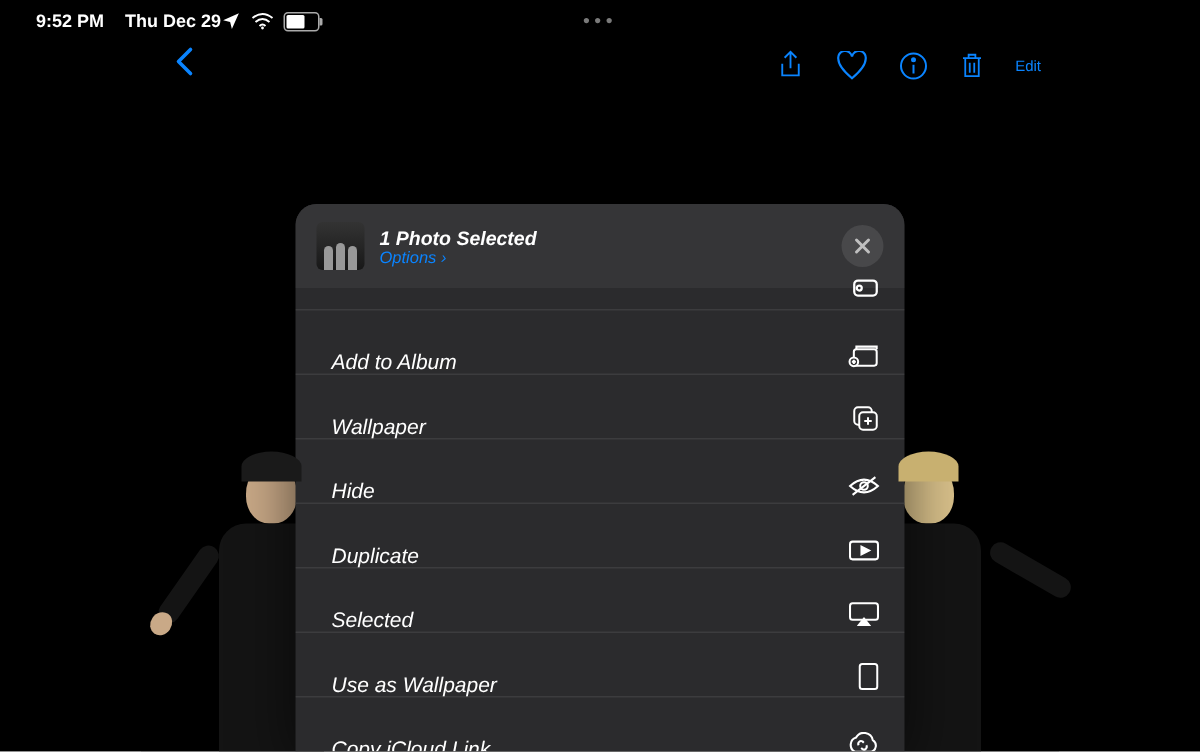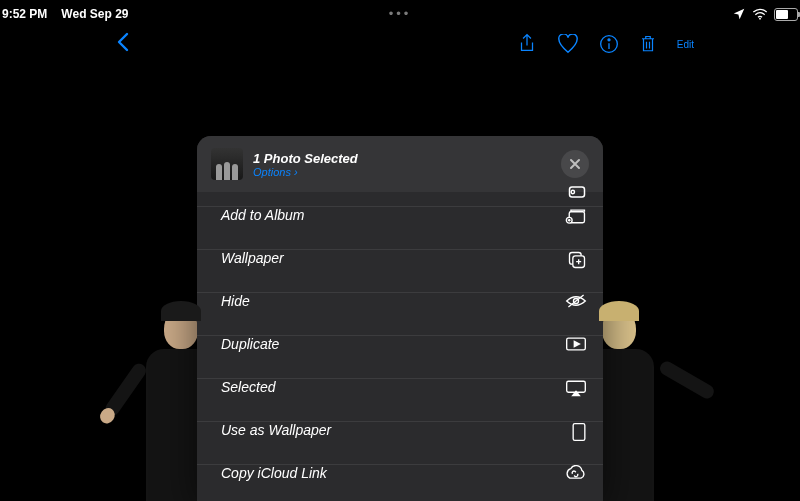--- a/index.html
+++ b/index.html
@@ -1,17 +1,17 @@
 <!DOCTYPE html>
 <html><head>
 <meta charset="utf-8">
 <style>
   html,body{margin:0;padding:0;background:#fff;font-family:-apple-system,Helvetica,Arial,sans-serif;}
   .device{width:800px;height:501px;background:#000;position:relative;overflow:hidden;}
-  .statusbar{position:absolute;top:0;left:0;right:0;height:20px;color:#fff;font-size:12px;display:flex;align-items:center;padding:4px 2px 0;justify-content:space-between;}
+  .statusbar{position:absolute;top:0;left:0;right:0;height:20px;color:#fff;font-size:12px;display:flex;align-items:center;padding:4px 24px 0;}
   .sb-left{font-weight:600;display:flex;gap:14px;}
   .sb-center{position:absolute;left:50%;transform:translateX(-50%);top:6px;color:#7a7a7a;font-size:13px;letter-spacing:3px;}
   .sb-right{display:flex;gap:6px;align-items:center;}
   .nav{position:absolute;top:24px;left:0;right:0;height:40px;display:flex;align-items:center;}
   .back{color:#0a84ff;font-size:24px;margin-left:116px;}
   .nav-title{position:absolute;left:50%;transform:translateX(-50%);text-align:center;color:#bcbcbc;font-size:13px;line-height:15px;}
   .nav-sub{color:#7a7a7a;font-size:10px;}
   .nav-actions{position:absolute;right:106px;display:flex;gap:20px;align-items:center;}
   .nav-actions svg{stroke:#0a84ff;fill:none;stroke-width:1.6;}
   .edit{color:#0a84ff;font-size:10px;}
@@ -30,36 +30,36 @@
   .person.right .arm{right:-4px;transform:rotate(-60deg);transform-origin:top;}
   .sheet{position:absolute;left:197px;top:136px;width:406px;height:365px;background:#2b2b2d;border-radius:14px 14px 0 0;overflow:hidden;box-shadow:0 8px 40px rgba(0,0,0,.6);font-style:italic;}
   .sheet-header{height:56px;background:#353537;display:flex;align-items:center;padding:0 14px;gap:10px;}
   .thumb{width:32px;height:32px;background:linear-gradient(#333,#181818);border-radius:4px;display:flex;align-items:flex-end;justify-content:center;overflow:hidden;}
   .thumb-fig{width:6px;height:16px;background:#999;margin:0 1px;border-radius:3px 3px 0 0;}
   .sheet-title{color:#fff;font-size:13px;font-weight:600;line-height:15px;}
   .sheet-opts{color:#0a84ff;font-size:11px;}
   .close{width:28px;height:28px;border-radius:50%;background:#48484a;display:flex;align-items:center;justify-content:center;margin-left:auto;color:#bfbfbf;font-size:14px;}
   .row-partial{height:14px;border-bottom:1px solid #3c3c3e;position:relative;}
   .row-partial .ic{position:absolute;right:16px;top:-8px;}
-  .row{height:42px;display:flex;align-items:flex-start;justify-content:space-between;padding:0 16px 0 24px;border-bottom:1px solid #3c3c3e;color:#fff;font-size:14px;}
+  .row{height:42px;display:flex;align-items:flex-end;justify-content:space-between;padding:0 16px 0 24px;border-bottom:1px solid #3c3c3e;color:#fff;font-size:14px;}
   .row:last-child{border-bottom:none;}
   .row .ic{color:#fff;}
   .battery{width:22px;height:11px;border:1px solid #aaa;border-radius:3px;position:relative;}
   .battery::after{content:"";position:absolute;right:-3px;top:3px;width:2px;height:5px;background:#aaa;border-radius:0 1px 1px 0;}
   .battery .fill{position:absolute;left:1px;top:1px;bottom:1px;width:55%;background:#fff;border-radius:1px;}
 </style>
 </head>
 <body>
 
 <div class="device">
 
   <div class="statusbar">
     <div class="sb-left">
       <span>9:52 PM</span>
-      <span>Wed Sep 29</span>
+      <span>Thu Dec 29</span>
     </div>
     <div class="sb-center">•••</div>
     <div class="sb-right">
       <svg width="14" height="14" viewBox="0 0 24 24">
           <path d="M3 11 L21 3 L13 21 L11 13 Z" fill="#fff"></path>
         </svg>
       <svg width="16" height="12" viewBox="0 0 24 18">
           <path d="M2 6 Q12 -2 22 6 M5 10 Q12 4 19 10 M9 14 Q12 11 15 14" stroke="#fff" stroke-width="2" fill="none"></path>
           <circle cx="12" cy="16" r="1.4" fill="#fff"></circle>
         </svg>

